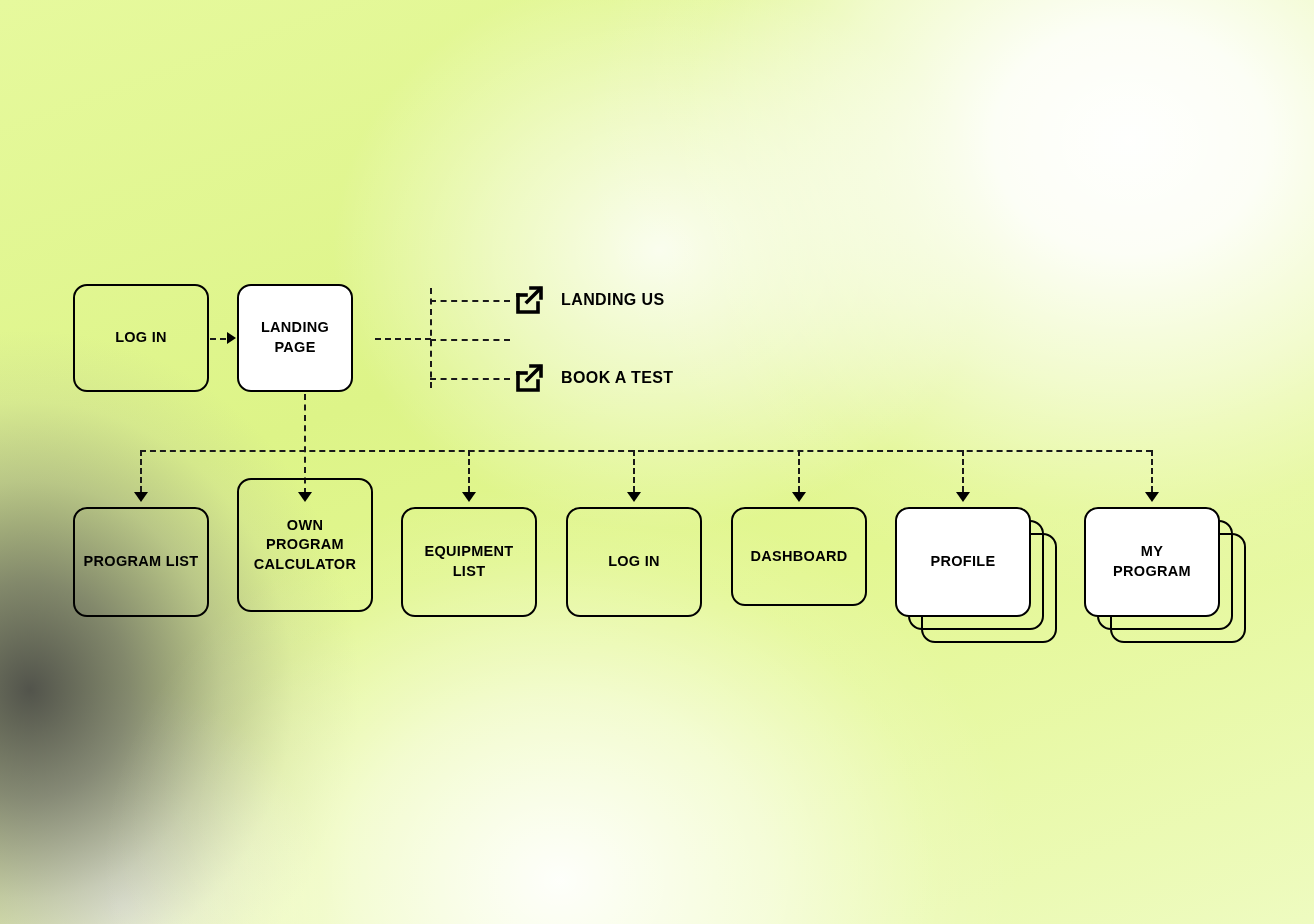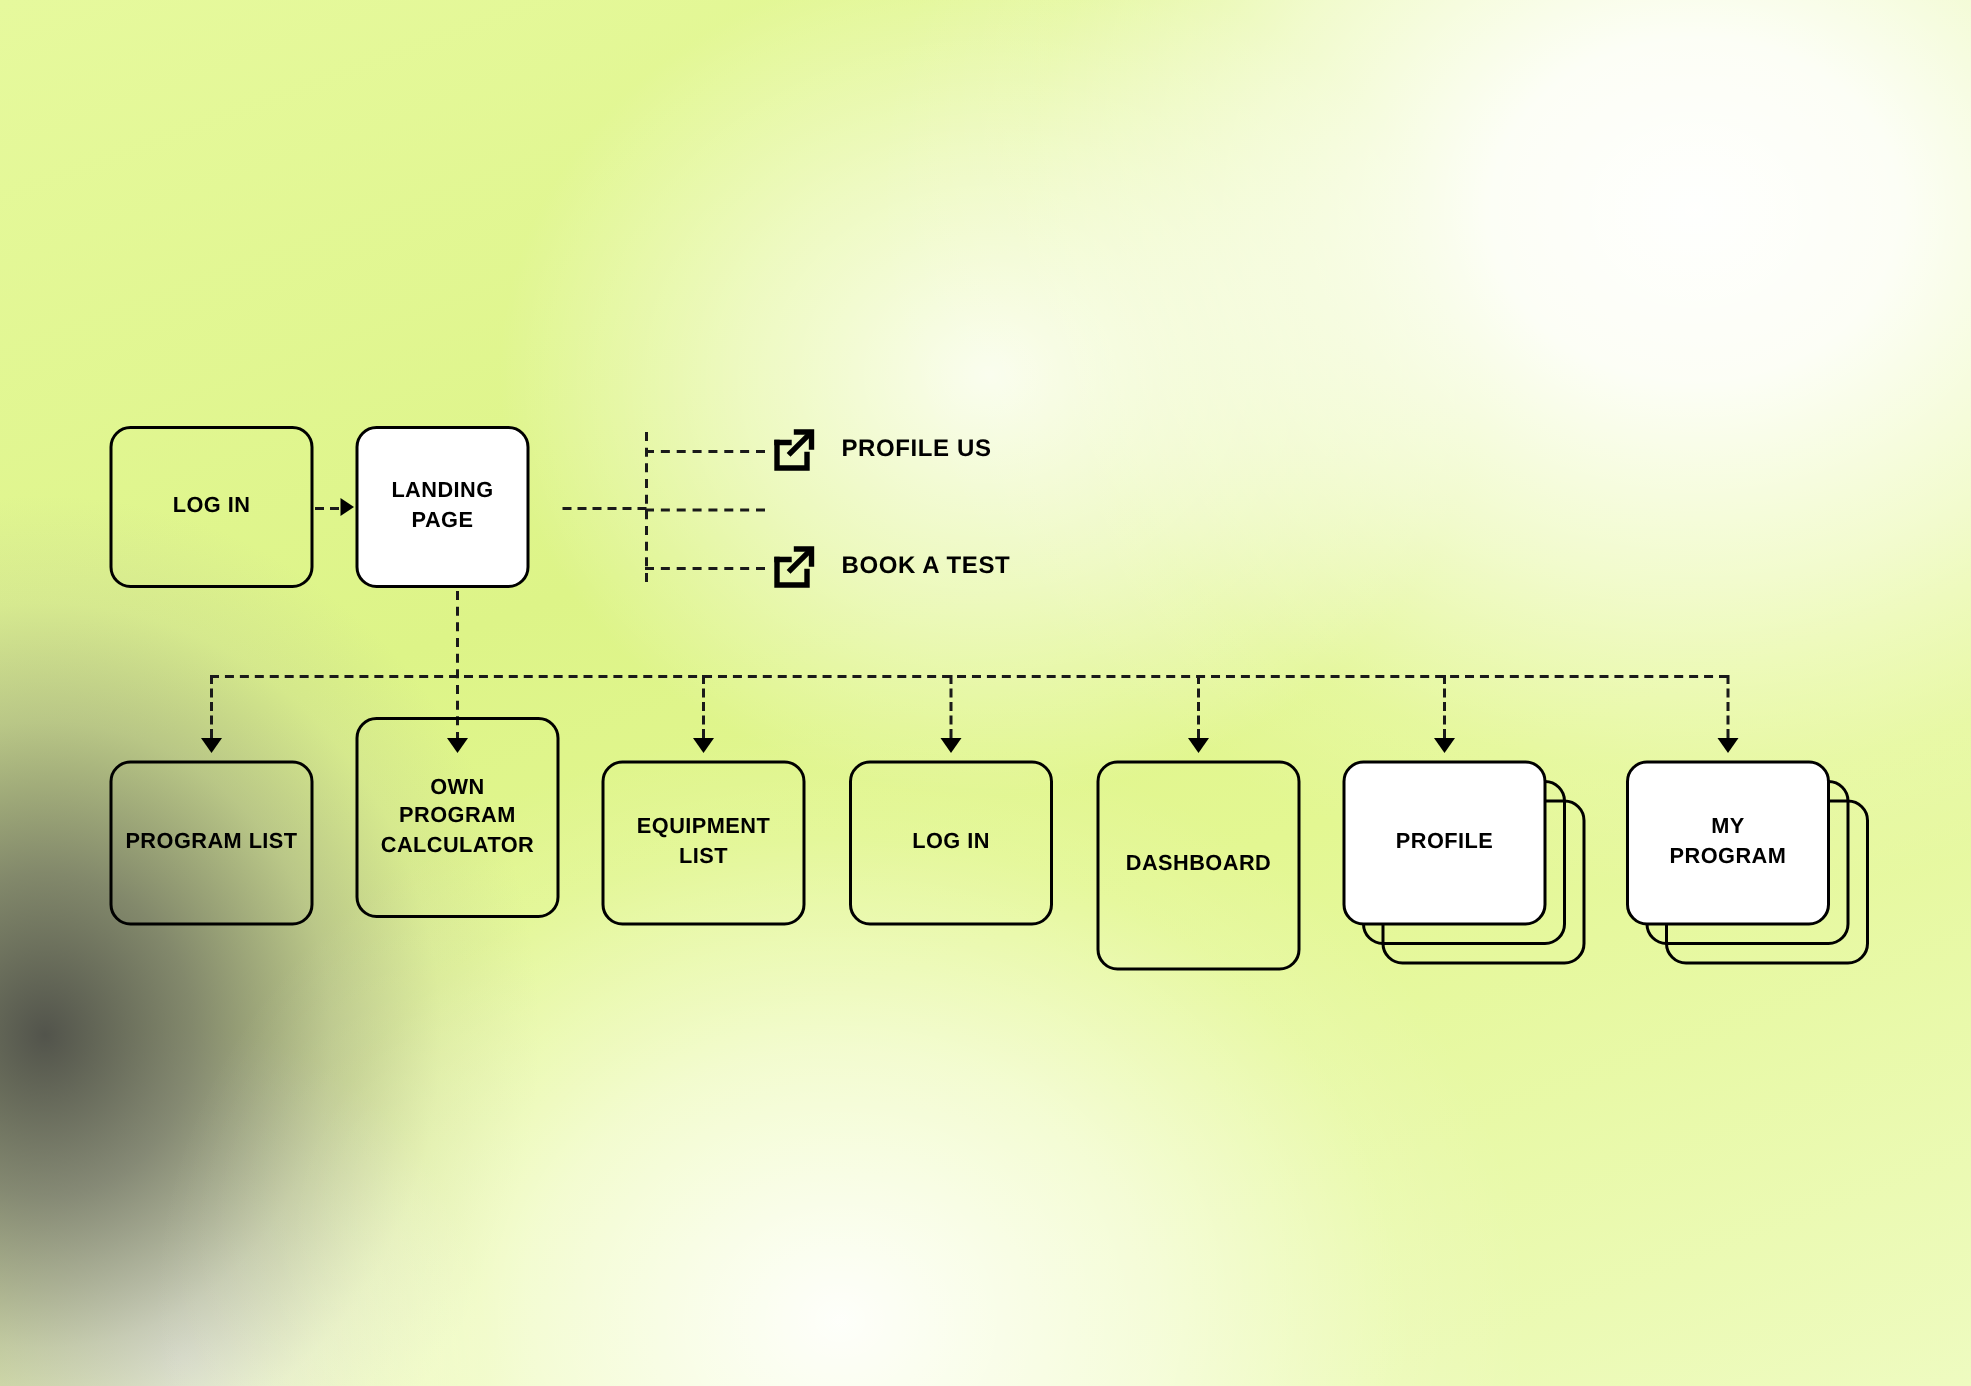--- a/index.html
+++ b/index.html
@@ -137,21 +137,21 @@
 
   <div class="ext-row" style="left:513px; top:284px;">
     <span class="ext-icon">
       <svg viewBox="0 0 32 32" width="32" height="32" aria-hidden="true">
         <path d="M5 11 L5 28 L25 28 L25 19" fill="none" stroke="#000" stroke-width="3.6" stroke-linecap="square" stroke-linejoin="miter"></path>
         <path d="M5 11 L13 11" fill="none" stroke="#000" stroke-width="3.6" stroke-linecap="square"></path>
         <path d="M14 18 L27 5" fill="none" stroke="#000" stroke-width="3.6" stroke-linecap="square"></path>
         <path d="M18 4 L28 4 L28 14" fill="none" stroke="#000" stroke-width="3.6" stroke-linecap="square" stroke-linejoin="miter"></path>
       </svg>
     </span>
-    <span class="ext-label">PROFILE US</span>
+    <span class="ext-label">LANDING US</span>
   </div>
 
 
   <div class="ext-row" style="left:513px; top:362px;">
     <span class="ext-icon">
       <svg viewBox="0 0 32 32" width="32" height="32" aria-hidden="true">
         <path d="M5 11 L5 28 L25 28 L25 19" fill="none" stroke="#000" stroke-width="3.6" stroke-linecap="square" stroke-linejoin="miter"></path>
         <path d="M5 11 L13 11" fill="none" stroke="#000" stroke-width="3.6" stroke-linecap="square"></path>
         <path d="M14 18 L27 5" fill="none" stroke="#000" stroke-width="3.6" stroke-linecap="square"></path>
         <path d="M18 4 L28 4 L28 14" fill="none" stroke="#000" stroke-width="3.6" stroke-linecap="square" stroke-linejoin="miter"></path>
@@ -195,21 +195,21 @@
 
   <div class="node transparent" style="left:401px; top:507px; width:136px; height:110px;">
     <span style="white-space:pre-line;">EQUIPMENT
 LIST</span>
   </div>
 
   <div class="node transparent" style="left:566px; top:507px; width:136px; height:110px;">
     <span style="white-space:pre-line;">LOG IN</span>
   </div>
 
-  <div class="node transparent" style="left:731px; top:507px; width:136px; height:140px;">
+  <div class="node transparent" style="left:731px; top:507px; width:136px; height:99px;">
     <span style="white-space:pre-line;">DASHBOARD</span>
   </div>
 
   <div class="stack" style="left:895px; top:507px; width:175px; height:150px;">
     <div class="sheet s3"></div>
     <div class="sheet s2"></div>
     <div class="front">
       <span style="white-space:pre-line;">PROFILE</span>
     </div>
   </div>

